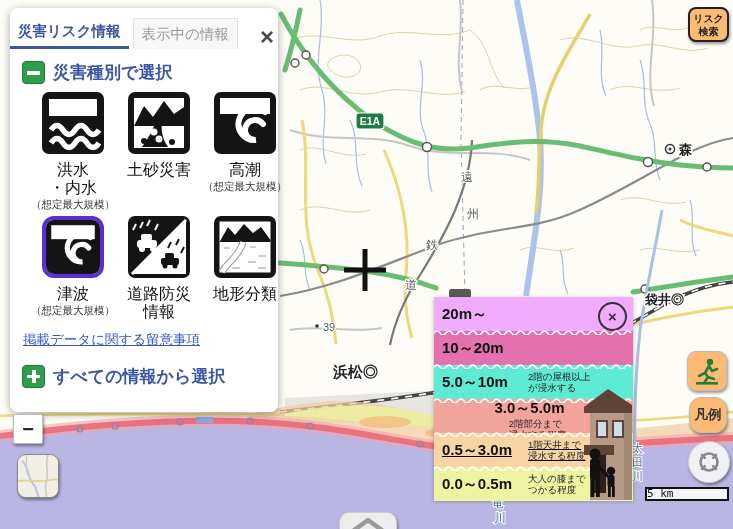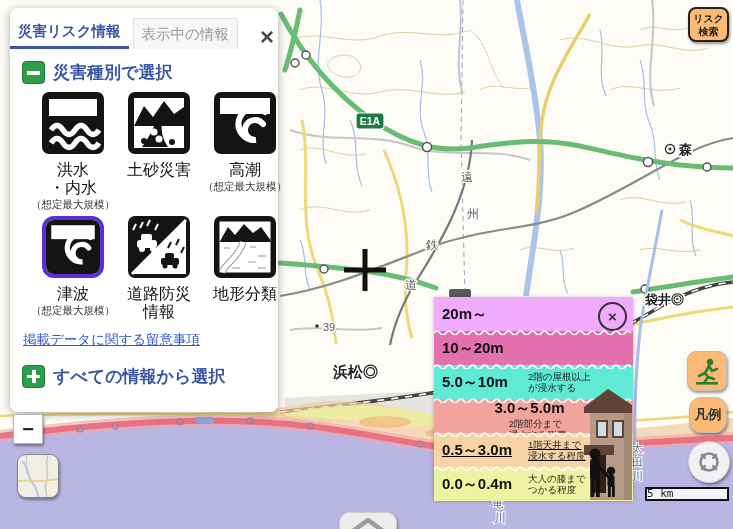--- a/index.html
+++ b/index.html
@@ -348,21 +348,21 @@
     <svg class="wave" viewBox="0 0 200 7" preserveAspectRatio="none">
         <path d="M0,5 Q3,1 6,5 T12,5 T18,5 T24,5 T30,5 T36,5 T42,5 T48,5 T54,5 T60,5 T66,5 T72,5 T78,5 T84,5 T90,5 T96,5 T102,5 T108,5 T114,5 T120,5 T126,5 T132,5 T138,5 T144,5 T150,5 T156,5 T162,5 T168,5 T174,5 T180,5 T186,5 T192,5 T198,5" fill="none" stroke="#fff" stroke-width="1.6"></path>
       </svg>
     <span class="lrange">0.5～3.0m</span>
     <span class="ldesc"><span>1階天井まで</span><br><span>浸水する程度</span></span>
   </div>
   <div class="lrow" style="background: rgb(238, 243, 162);">
     <svg class="wave" viewBox="0 0 200 7" preserveAspectRatio="none">
         <path d="M0,5 Q3,1 6,5 T12,5 T18,5 T24,5 T30,5 T36,5 T42,5 T48,5 T54,5 T60,5 T66,5 T72,5 T78,5 T84,5 T90,5 T96,5 T102,5 T108,5 T114,5 T120,5 T126,5 T132,5 T138,5 T144,5 T150,5 T156,5 T162,5 T168,5 T174,5 T180,5 T186,5 T192,5 T198,5" fill="none" stroke="#fff" stroke-width="1.6"></path>
       </svg>
-    <span class="lrange">0.0～0.4m</span>
+    <span class="lrange">0.0～0.5m</span>
     <span class="ldesc"><span>大人の膝まで</span><br><span>つかる程度</span></span>
   </div>
 
   <svg id="legend-house" width="48" height="111" viewBox="0 0 48 111">
     <polygon points="0,18 24,0 48,16 48,24 0,24" fill="#5f4336"></polygon>
     <rect x="6" y="24" width="42" height="87" fill="#b69a85"></rect>
     <rect x="40" y="24" width="8" height="87" fill="#a08a74"></rect>
     <rect x="13" y="32" width="10" height="16" fill="#cfdde8" stroke="#5f4336" stroke-width="2"></rect>
     <rect x="29" y="32" width="10" height="16" fill="#cfdde8" stroke="#5f4336" stroke-width="2"></rect>
     <polygon points="0,56 30,56 30,66 0,66" fill="#5f4336"></polygon>

